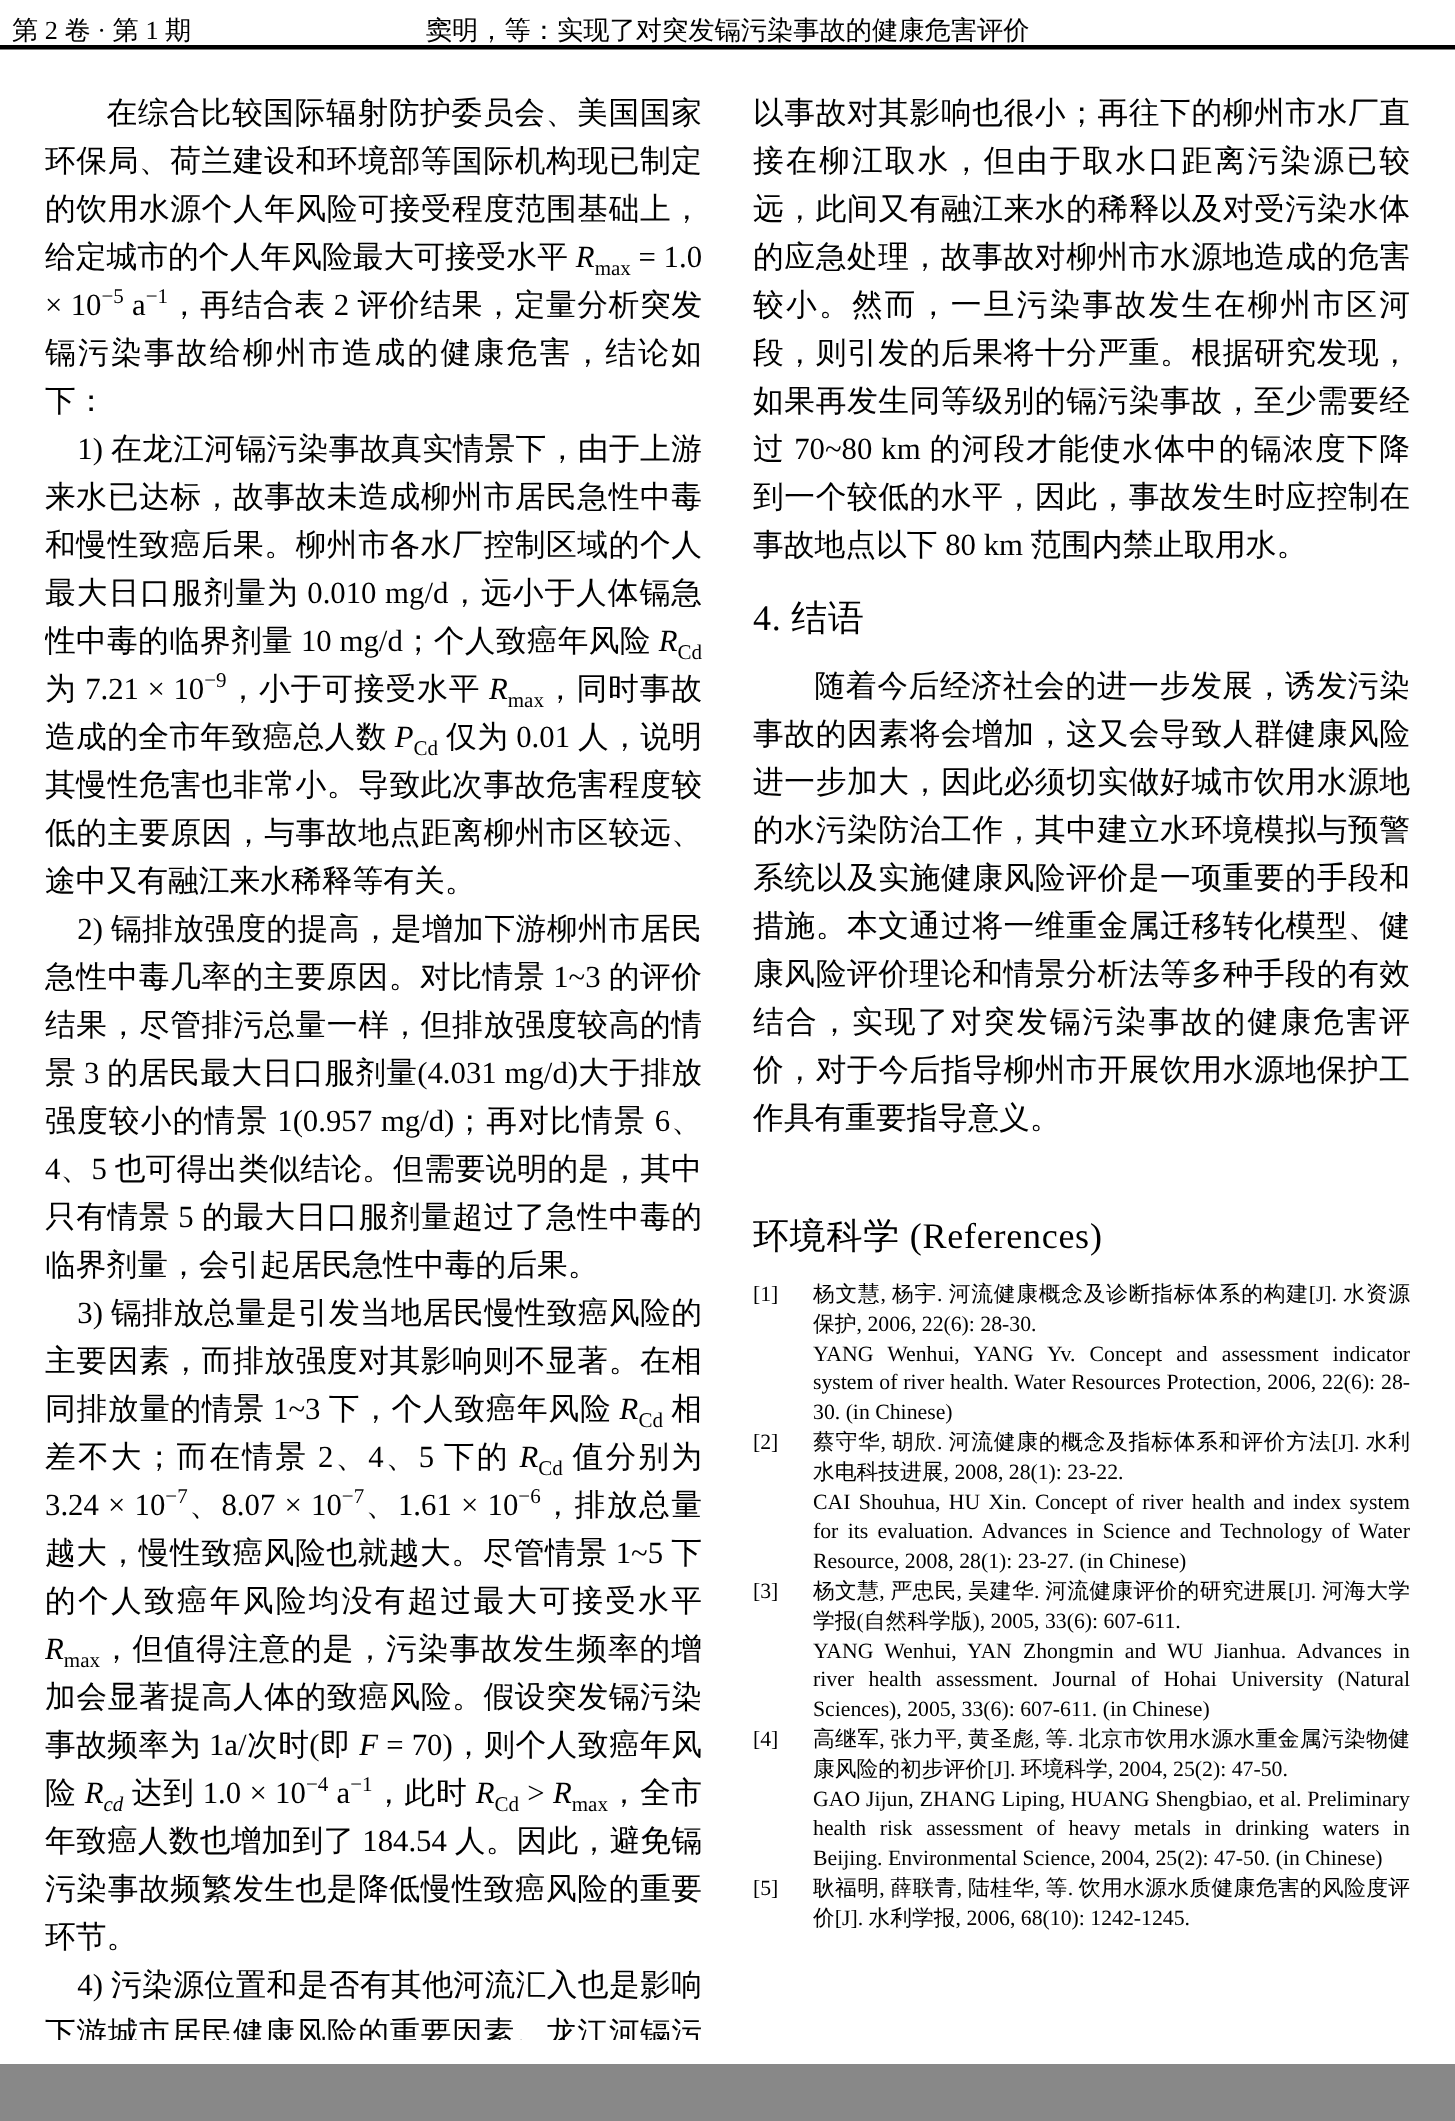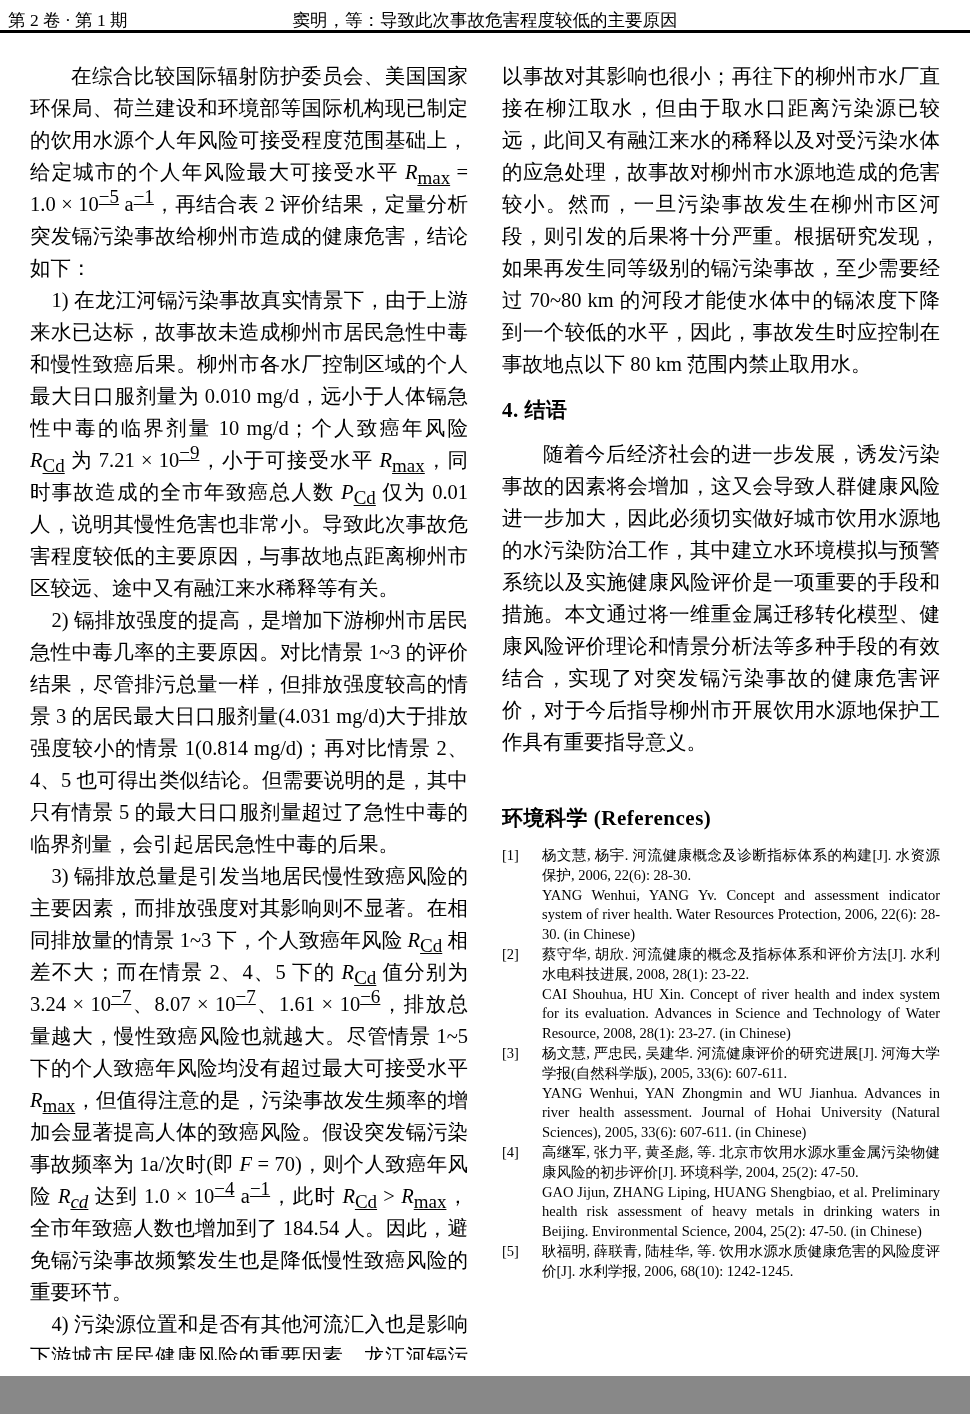--- a/index.html
+++ b/index.html
@@ -27,27 +27,27 @@
     position:absolute; top:60px; width:438px; height:1300px; overflow:hidden;
   }
   .col-left  { left:30px; }
   .col-right { left:502px; }
   p.body {
     margin:0;
     font-size:20.5px;
     line-height:32px;
     text-align:justify;
   }
-  p.body sub, p.body sup { font-size:19px; line-height:0;text-decoration:underline; }
+  p.body sub, p.body sup { font-size:14px; line-height:0; }
   .indent-2 { text-indent:2em; }
   .indent-1 { text-indent:1.05em; }
   h2.section {
     margin:16px 0 14px 0;
-    font-size:21px;
-    font-weight:bold;
+    font-size:24px;
+    font-weight:normal;
     letter-spacing:0.5px;
   }
   h2.refs-heading { margin:46px 0 14px 0; }
   
   .ref-list { margin-top:2px; }
   .ref-item { display:flex; font-size:14.5px; line-height:19.8px; }
   .ref-num  { flex:0 0 40px; }
   .ref-body { flex:1; text-align:justify; }
   .ref-en   { display:block; }
   
@@ -57,28 +57,28 @@
     display:flex; justify-content:space-between;gap:19px;
   }
 </style>
 </head>
 <body>
 
 <div class="page">
 
   <div class="header">
     <span class="header-left">第 2 卷 · 第 1 期</span>
-    <span class="header-center">窦明，等：导致此次事故危害程度较低的主要原因</span>
+    <span class="header-center">窦明，等：实现了对突发镉污染事故的健康危害评价</span>
   </div>
   <div class="header-rule"></div>
 
   <div class="col col-left">
     <p class="body indent-2">在综合比较国际辐射防护委员会、美国国家环保局、荷兰建设和环境部等国际机构现已制定的饮用水源个人年风险可接受程度范围基础上，给定城市的个人年风险最大可接受水平 <i>R</i><sub>max</sub> = 1.0 × 10<sup>−5</sup> a<sup>−1</sup>，再结合表 2 评价结果，定量分析突发镉污染事故给柳州市造成的健康危害，结论如下：</p>
     <p class="body indent-1">1) 在龙江河镉污染事故真实情景下，由于上游来水已达标，故事故未造成柳州市居民急性中毒和慢性致癌后果。柳州市各水厂控制区域的个人最大日口服剂量为 0.010 mg/d，远小于人体镉急性中毒的临界剂量 10 mg/d；个人致癌年风险 <i>R</i><sub>Cd</sub> 为 7.21 × 10<sup>−9</sup>，小于可接受水平 <i>R</i><sub>max</sub>，同时事故造成的全市年致癌总人数 <i>P</i><sub>Cd</sub> 仅为 0.01 人，说明其慢性危害也非常小。导致此次事故危害程度较低的主要原因，与事故地点距离柳州市区较远、途中又有融江来水稀释等有关。</p>
-    <p class="body indent-1">2) 镉排放强度的提高，是增加下游柳州市居民急性中毒几率的主要原因。对比情景 1~3 的评价结果，尽管排污总量一样，但排放强度较高的情景 3 的居民最大日口服剂量(4.031 mg/d)大于排放强度较小的情景 1(0.814 mg/d)；再对比情景 2、4、5 也可得出类似结论。但需要说明的是，其中只有情景 5 的最大日口服剂量超过了急性中毒的临界剂量，会引起居民急性中毒的后果。</p>
+    <p class="body indent-1">2) 镉排放强度的提高，是增加下游柳州市居民急性中毒几率的主要原因。对比情景 1~3 的评价结果，尽管排污总量一样，但排放强度较高的情景 3 的居民最大日口服剂量(4.031 mg/d)大于排放强度较小的情景 1(0.957 mg/d)；再对比情景 6、4、5 也可得出类似结论。但需要说明的是，其中只有情景 5 的最大日口服剂量超过了急性中毒的临界剂量，会引起居民急性中毒的后果。</p>
     <p class="body indent-1">3) 镉排放总量是引发当地居民慢性致癌风险的主要因素，而排放强度对其影响则不显著。在相同排放量的情景 1~3 下，个人致癌年风险 <i>R</i><sub>Cd</sub> 相差不大；而在情景 2、4、5 下的 <i>R</i><sub>Cd</sub> 值分别为 3.24 × 10<sup>−7</sup>、8.07 × 10<sup>−7</sup>、1.61 × 10<sup>−6</sup>，排放总量越大，慢性致癌风险也就越大。尽管情景 1~5 下的个人致癌年风险均没有超过最大可接受水平 <i>R</i><sub>max</sub>，但值得注意的是，污染事故发生频率的增加会显著提高人体的致癌风险。假设突发镉污染事故频率为 1a/次时(即 <i>F</i> = 70)，则个人致癌年风险 <i>R</i><sub><i>cd</i></sub> 达到 1.0 × 10<sup>−4</sup> a<sup>−1</sup>，此时 <i>R</i><sub>Cd</sub> &gt; <i>R</i><sub>max</sub>，全市年致癌人数也增加到了 184.54 人。因此，避免镉污染事故频繁发生也是降低慢性致癌风险的重要环节。</p>
     <p class="body indent-1">4) 污染源位置和是否有其他河流汇入也是影响下游城市居民健康风险的重要因素。龙江河镉污染事故的污染源在河池市金城江区，河池市水厂在污染源上游，基本没有受到影响；其下游宜州市是距离污染最近的城市，但宜州市水厂不在龙江河上取水，所</p>
   </div>
 
   <div class="col col-right">
     <p class="body">以事故对其影响也很小；再往下的柳州市水厂直接在柳江取水，但由于取水口距离污染源已较远，此间又有融江来水的稀释以及对受污染水体的应急处理，故事故对柳州市水源地造成的危害较小。然而，一旦污染事故发生在柳州市区河段，则引发的后果将十分严重。根据研究发现，如果再发生同等级别的镉污染事故，至少需要经过 70~80 km 的河段才能使水体中的镉浓度下降到一个较低的水平，因此，事故发生时应控制在事故地点以下 80 km 范围内禁止取用水。</p>
 
     <h2 class="section">4. 结语</h2>
 
     <p class="body indent-2">随着今后经济社会的进一步发展，诱发污染事故的因素将会增加，这又会导致人群健康风险进一步加大，因此必须切实做好城市饮用水源地的水污染防治工作，其中建立水环境模拟与预警系统以及实施健康风险评价是一项重要的手段和措施。本文通过将一维重金属迁移转化模型、健康风险评价理论和情景分析法等多种手段的有效结合，实现了对突发镉污染事故的健康危害评价，对于今后指导柳州市开展饮用水源地保护工作具有重要指导意义。</p>

